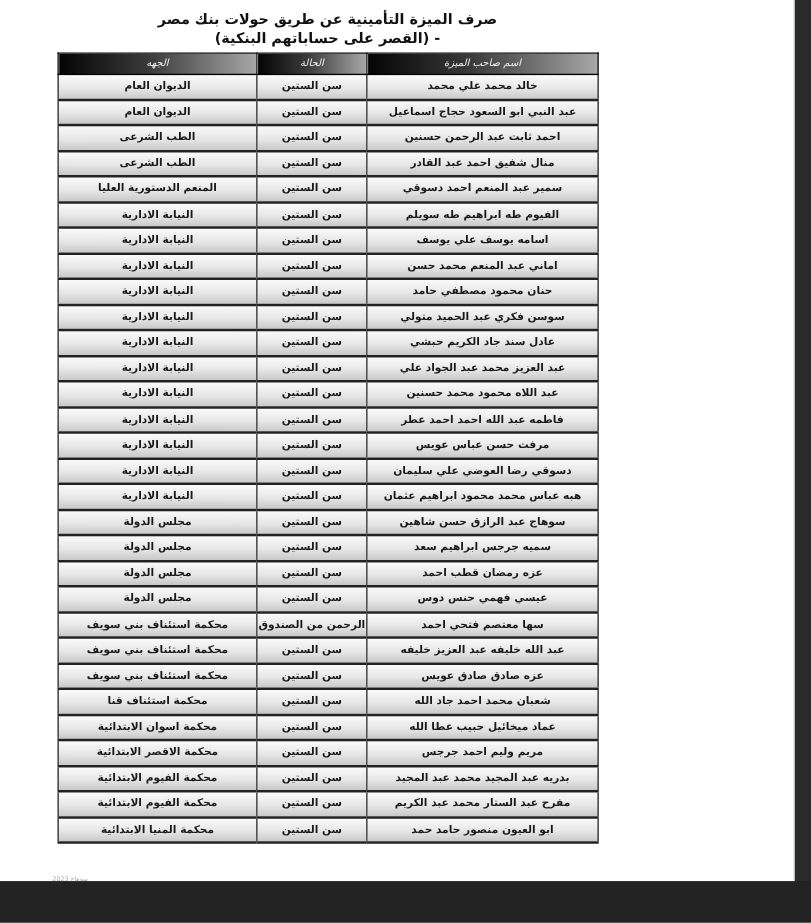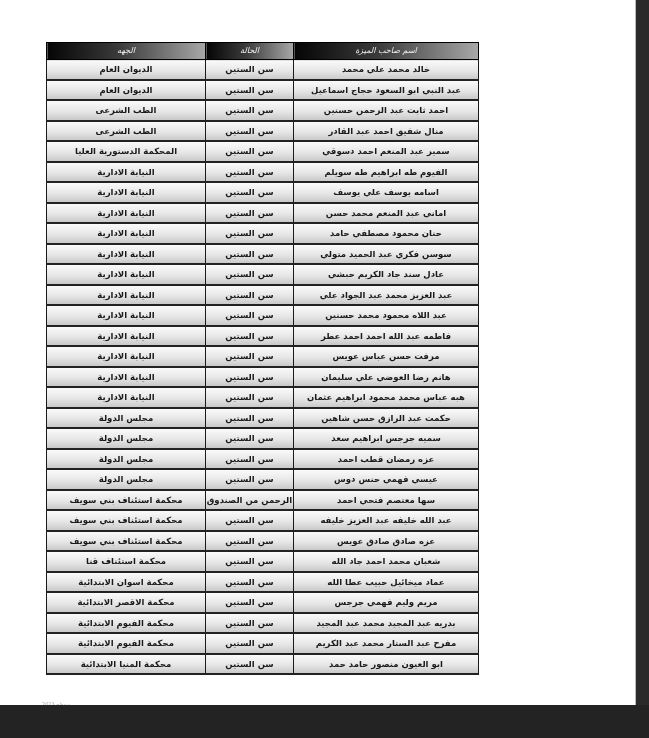--- a/index.html
+++ b/index.html
@@ -57,20 +57,22 @@
   col.c-jiha { width: 159px; }
   .footer-note {
     position: absolute; left: 42px; top: 701px; font-size: 5px; color: #aaa; direction: rtl;
   }
 </style>
 </head>
 <body>
 
 <div class="page">
   <div class="faint-top"></div>
+  <div class="title l1">صرف الميزة التأمينية عن طريق حولات بنك مصر</div>
+  <div class="title l2">- (القصر على حساباتهم البنكية)</div>
 
   <table class="grid">
     <colgroup>
       <col class="c-name">
         <col class="c-hala">
         <col class="c-jiha">
     </colgroup>
     <thead>
       <tr>
         <th>اسم صاحب الميزة</th>
@@ -95,21 +97,21 @@
           <td>الطب الشرعى</td>
         </tr>
         <tr>
           <td>منال شفيق احمد عبد القادر</td>
           <td>سن الستين</td>
           <td>الطب الشرعى</td>
         </tr>
         <tr>
           <td>سمير عبد المنعم احمد دسوقي</td>
           <td>سن الستين</td>
-          <td>المحكمة الدستورية العليا</td>
+          <td>المنعم الدستورية العليا</td>
         </tr>
         <tr>
           <td>الفيوم طه ابراهيم طه سويلم</td>
           <td>سن الستين</td>
           <td>النيابة الادارية</td>
         </tr>
         <tr>
           <td>اسامه يوسف علي يوسف</td>
           <td>سن الستين</td>
           <td>النيابة الادارية</td>
@@ -148,31 +150,31 @@
           <td>فاطمه عبد الله احمد احمد عطر</td>
           <td>سن الستين</td>
           <td>النيابة الادارية</td>
         </tr>
         <tr>
           <td>مرفت حسن عباس عويس</td>
           <td>سن الستين</td>
           <td>النيابة الادارية</td>
         </tr>
         <tr>
-          <td>هانم رضا العوضي علي سليمان</td>
+          <td>دسوقي رضا العوضي علي سليمان</td>
           <td>سن الستين</td>
           <td>النيابة الادارية</td>
         </tr>
         <tr>
           <td>هبه عباس محمد محمود ابراهيم عثمان</td>
           <td>سن الستين</td>
           <td>النيابة الادارية</td>
         </tr>
         <tr>
-          <td>حكمت عبد الرازق حسن شاهين</td>
+          <td>سوهاج عبد الرازق حسن شاهين</td>
           <td>سن الستين</td>
           <td>مجلس الدولة</td>
         </tr>
         <tr>
           <td>سميه جرجس ابراهيم سعد</td>
           <td>سن الستين</td>
           <td>مجلس الدولة</td>
         </tr>
         <tr>
           <td>عزه رمضان قطب احمد</td>
@@ -203,21 +205,21 @@
           <td>شعبان محمد احمد جاد الله</td>
           <td>سن الستين</td>
           <td>محكمة استئناف قنا</td>
         </tr>
         <tr>
           <td>عماد ميخائيل حبيب عطا الله</td>
           <td>سن الستين</td>
           <td>محكمة اسوان الابتدائية</td>
         </tr>
         <tr>
-          <td>مريم وليم فهمي جرجس</td>
+          <td>مريم وليم احمد جرجس</td>
           <td>سن الستين</td>
           <td>محكمة الاقصر الابتدائية</td>
         </tr>
         <tr>
           <td>بدريه عبد المجيد محمد عبد المجيد</td>
           <td>سن الستين</td>
           <td>محكمة الفيوم الابتدائية</td>
         </tr>
         <tr>
           <td>مفرح عبد الستار محمد عبد الكريم</td>

